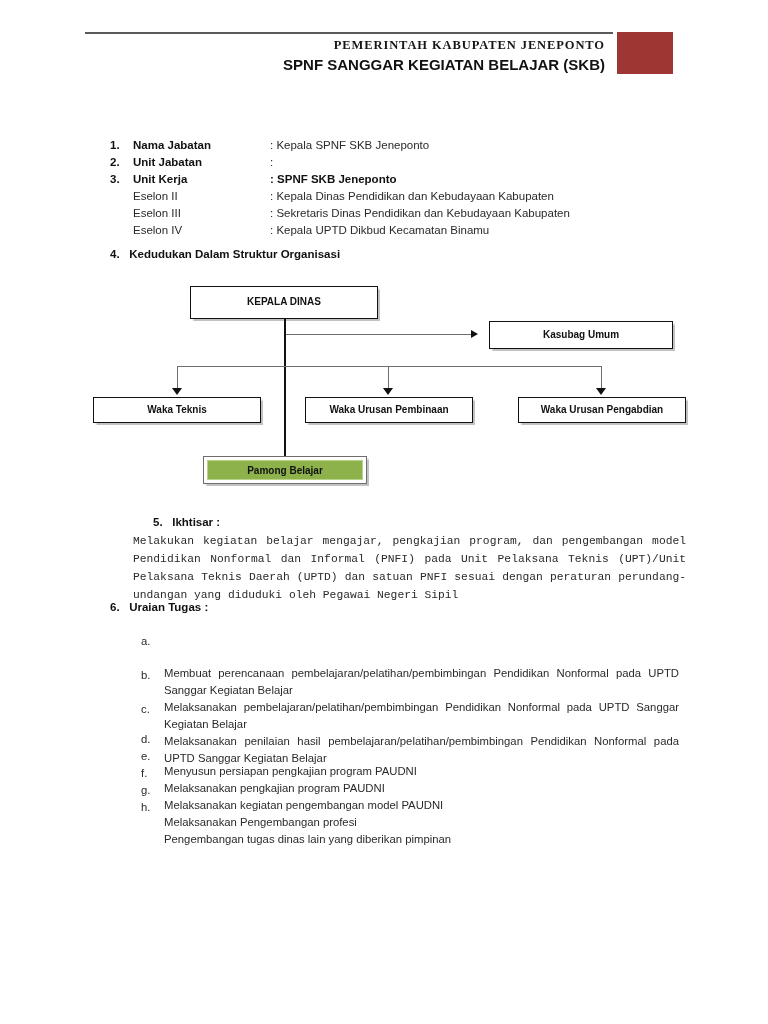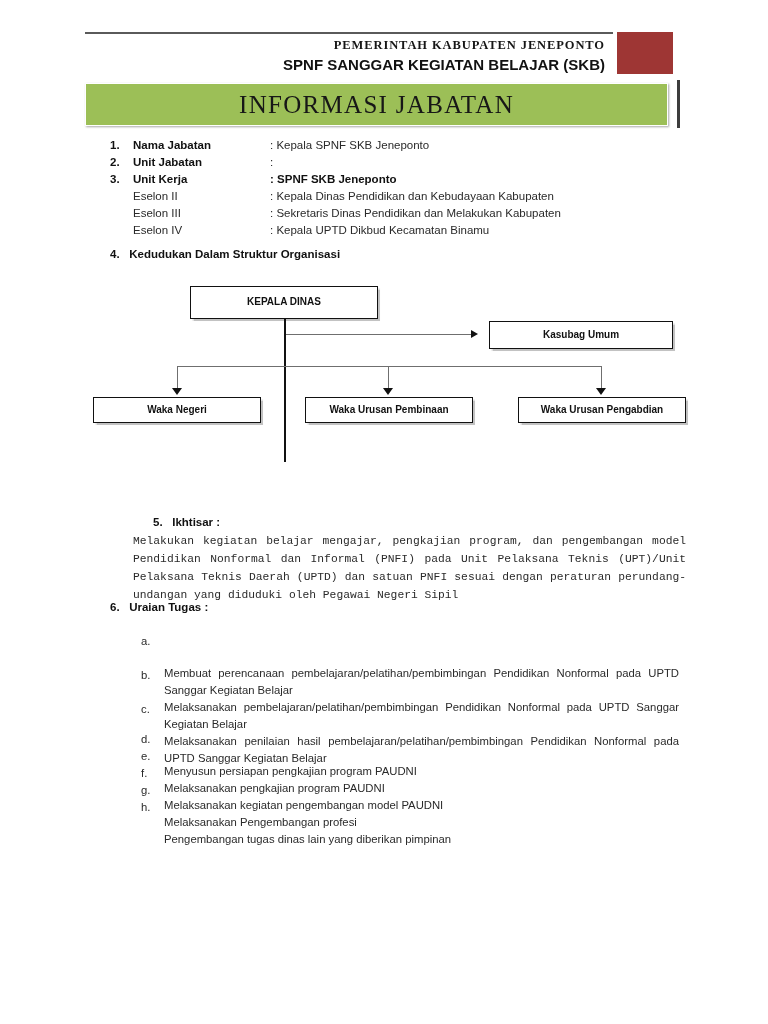--- a/index.html
+++ b/index.html
@@ -161,26 +161,20 @@
 
 <div class="page">
 
   <div class="letterhead">
     <div class="lh-rule"></div>
     <div class="lh-redbox"></div>
     <div class="lh-line1">PEMERINTAH KABUPATEN JENEPONTO</div>
     <div class="lh-line2">SPNF SANGGAR KEGIATAN BELAJAR (SKB)</div>
   </div>
 
-  <div class="banner-wrap">
-    <div class="banner">
-      <div class="banner-title">INFORMASI  JABATAN</div>
-    </div>
-    <div class="banner-edge"></div>
-  </div>
 
   <div class="info">
 
     <div class="info-row">
       <span class="num">1.</span>
       <span class="label">Nama Jabatan</span>
       <span class="value"><span>:</span>&nbsp;<span>Kepala SPNF SKB Jeneponto</span></span>
     </div>
 
     <div class="info-row">
@@ -197,21 +191,21 @@
 
     <div class="info-row">
       <span class="num"></span>
       <span class="label plain">Eselon II</span>
       <span class="value"><span>:</span>&nbsp;<span>Kepala Dinas Pendidikan dan Kebudayaan Kabupaten</span></span>
     </div>
 
     <div class="info-row">
       <span class="num"></span>
       <span class="label plain">Eselon III</span>
-      <span class="value"><span>:</span>&nbsp;<span>Sekretaris Dinas Pendidikan dan Melakukan Kabupaten</span></span>
+      <span class="value"><span>:</span>&nbsp;<span>Sekretaris Dinas Pendidikan dan Kebudayaan Kabupaten</span></span>
     </div>
 
     <div class="info-row">
       <span class="num"></span>
       <span class="label plain">Eselon IV</span>
       <span class="value"><span>:</span>&nbsp;<span>Kepala UPTD Dikbud Kecamatan Binamu</span></span>
     </div>
   </div>
 
   <div class="section-head" style="left:110px; top:248px;">
@@ -238,31 +232,36 @@
 
     <div class="vline-thin" style="left:177px; top:366px; width:1px; height:22px;"></div>
     <div class="vline-thin" style="left:388px; top:366px; width:1px; height:22px;"></div>
     <div class="vline-thin" style="left:601px; top:366px; width:1px; height:22px;"></div>
 
     <div class="arrow-down" style="left:172px; top:388px;"></div>
     <div class="arrow-down" style="left:383px; top:388px;"></div>
     <div class="arrow-down" style="left:596px; top:388px;"></div>
 
     <div class="obox" style="left:93px; top:397px; width:168px; height:26px;">
-      <span><span>Waka Negeri</span><span class="l2"></span></span>
+      <span><span>Waka Teknis</span><span class="l2"></span></span>
     </div>
 
     <div class="obox" style="left:305px; top:397px; width:168px; height:26px;">
       <span>Waka Urusan Pembinaan</span>
     </div>
 
     <div class="obox" style="left:518px; top:397px; width:168px; height:26px;">
       <span>Waka Urusan Pengabdian</span>
     </div>
 
+    <div class="gbox" style="left:203px; top:456px; width:164px; height:28px;">
+      <div class="gbox-inner">
+        <span>Pamong Belajar</span>
+      </div>
+    </div>
   </div>
 
   <div class="section-head" style="left:110px; top:516px;margin-left:43px;">
     <span>5.</span>
     &nbsp;&nbsp;<span>Ikhtisar  :</span>
   </div>
   <div class="para" style="left:133px; top:533px; width:553px;">Melakukan kegiatan belajar mengajar, pengkajian program, dan pengembangan model Pendidikan Nonformal dan Informal (PNFI) pada Unit Pelaksana Teknis (UPT)/Unit Pelaksana Teknis Daerah (UPTD) dan satuan PNFI sesuai dengan peraturan perundang-undangan yang diduduki oleh Pegawai Negeri Sipil</div>
 
   <div class="section-head" style="left:110px; top:601px;">
     <span>6.</span>

